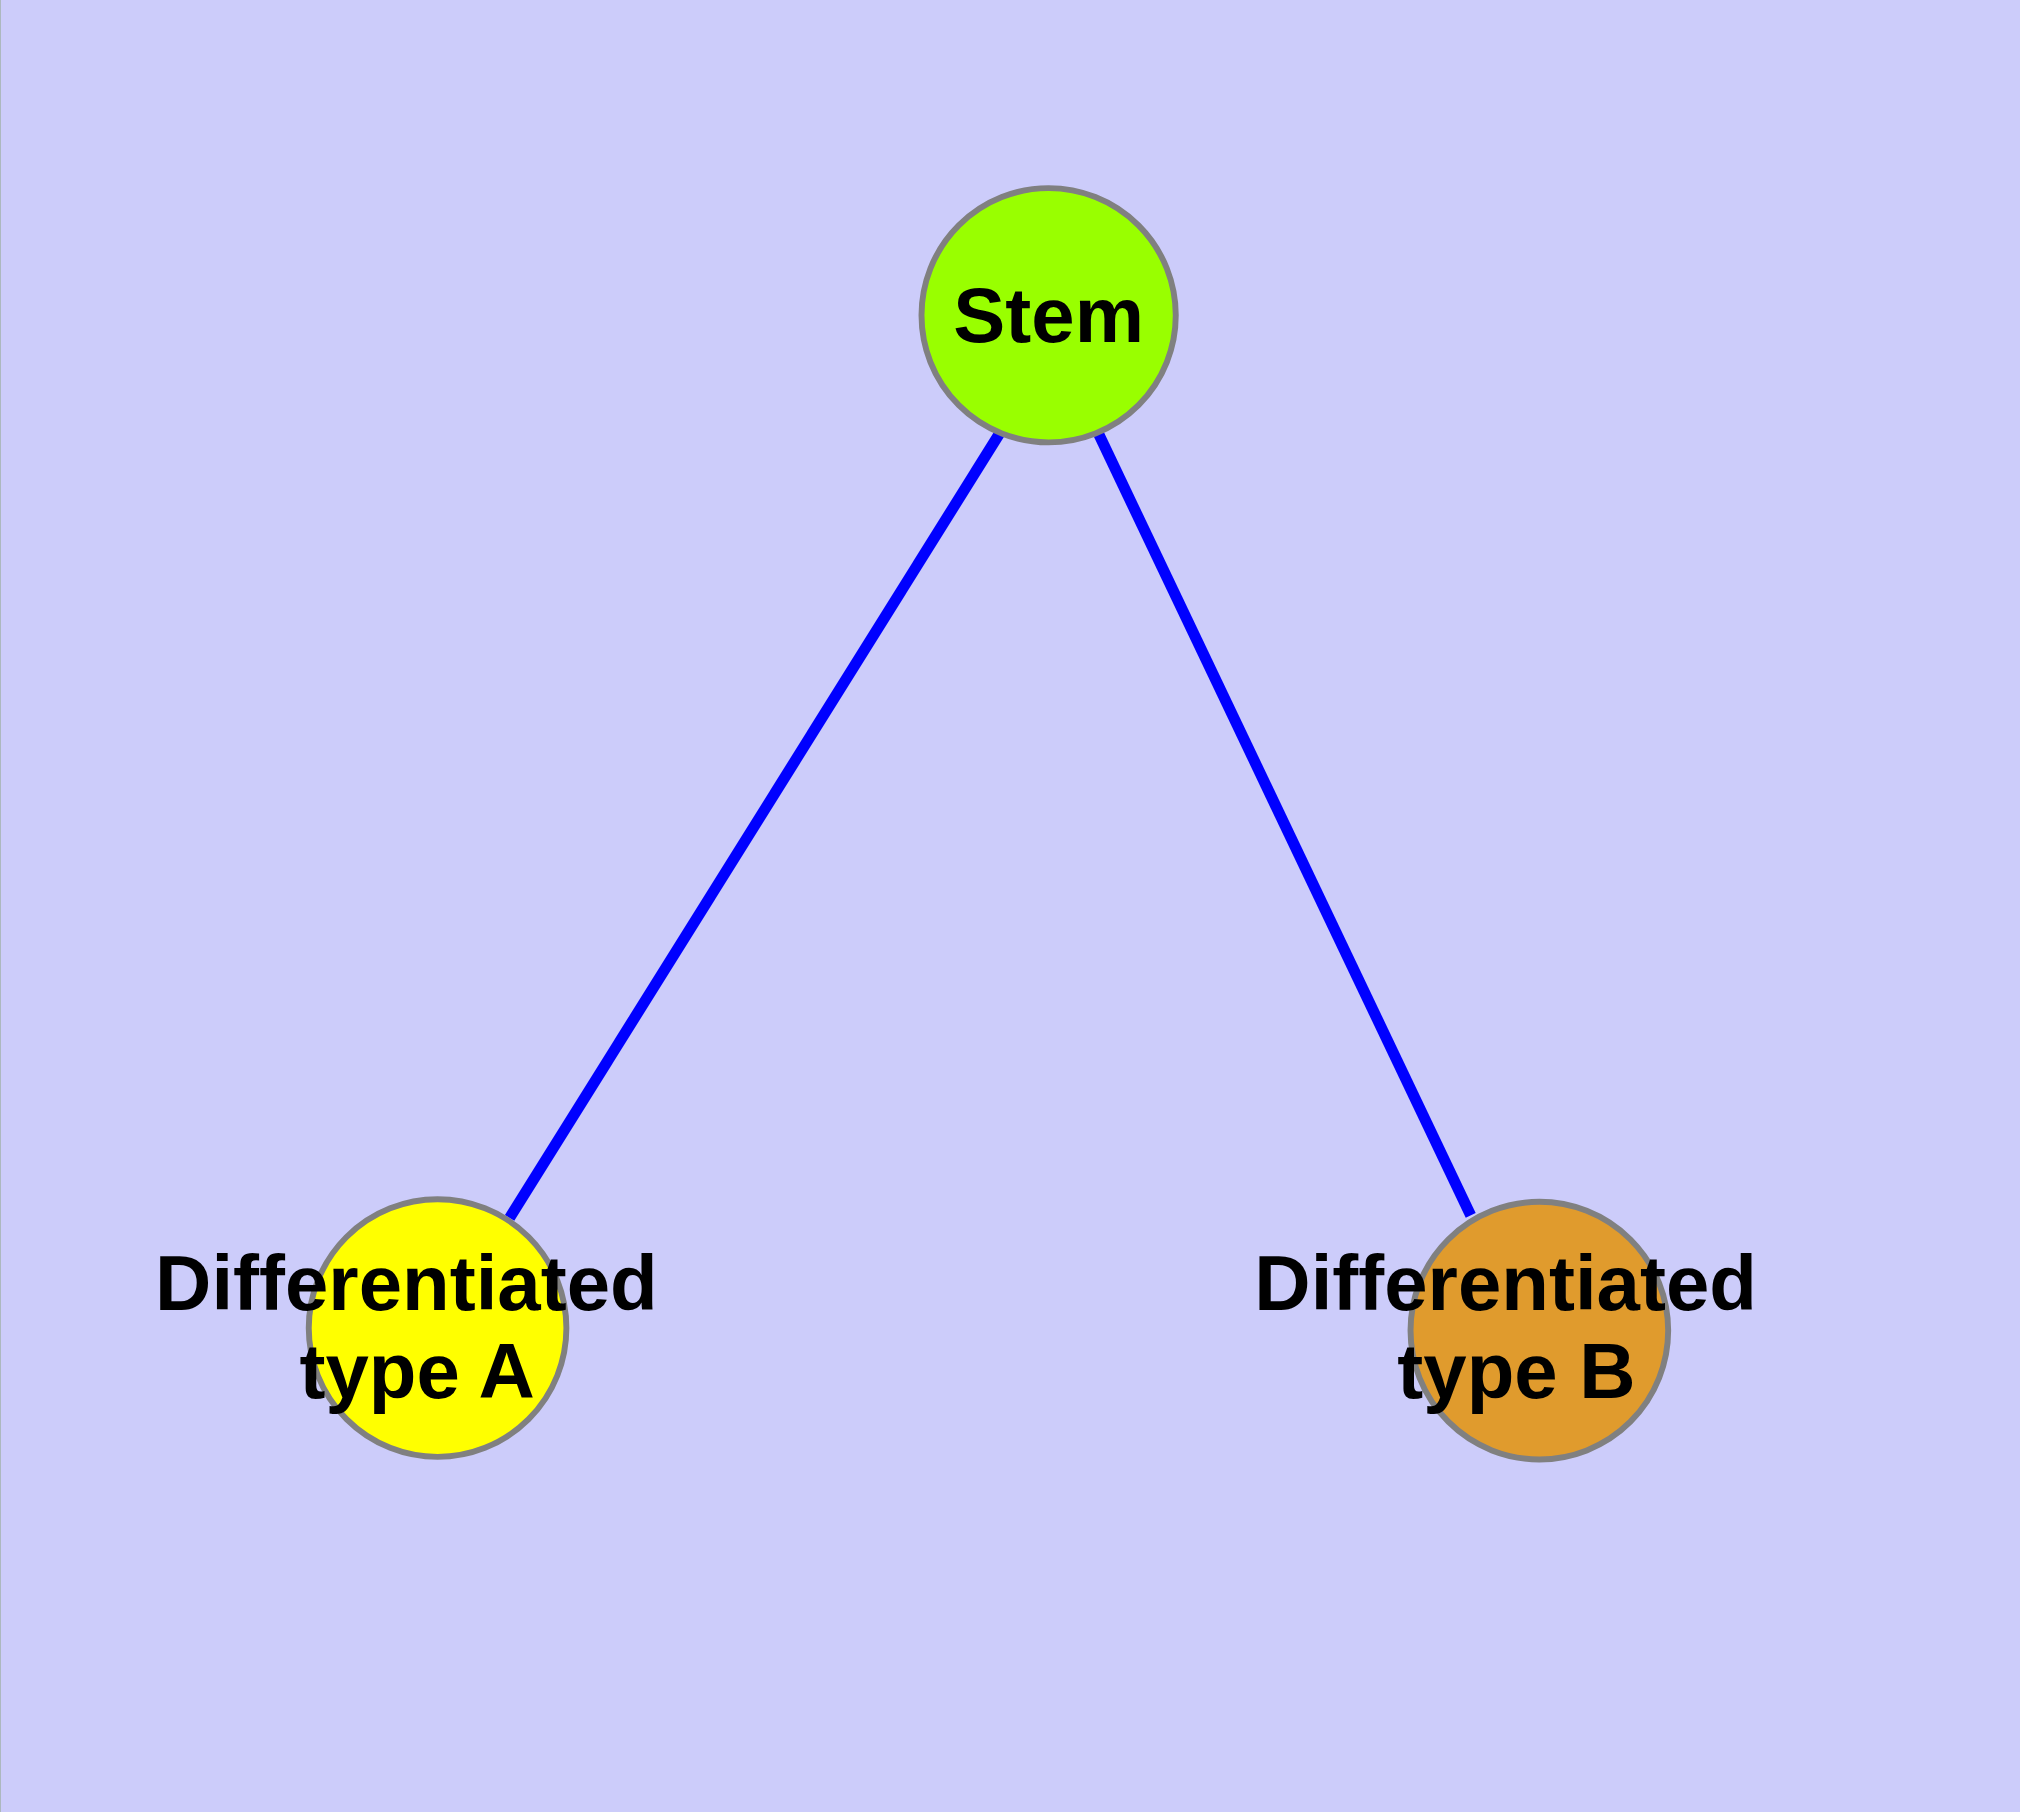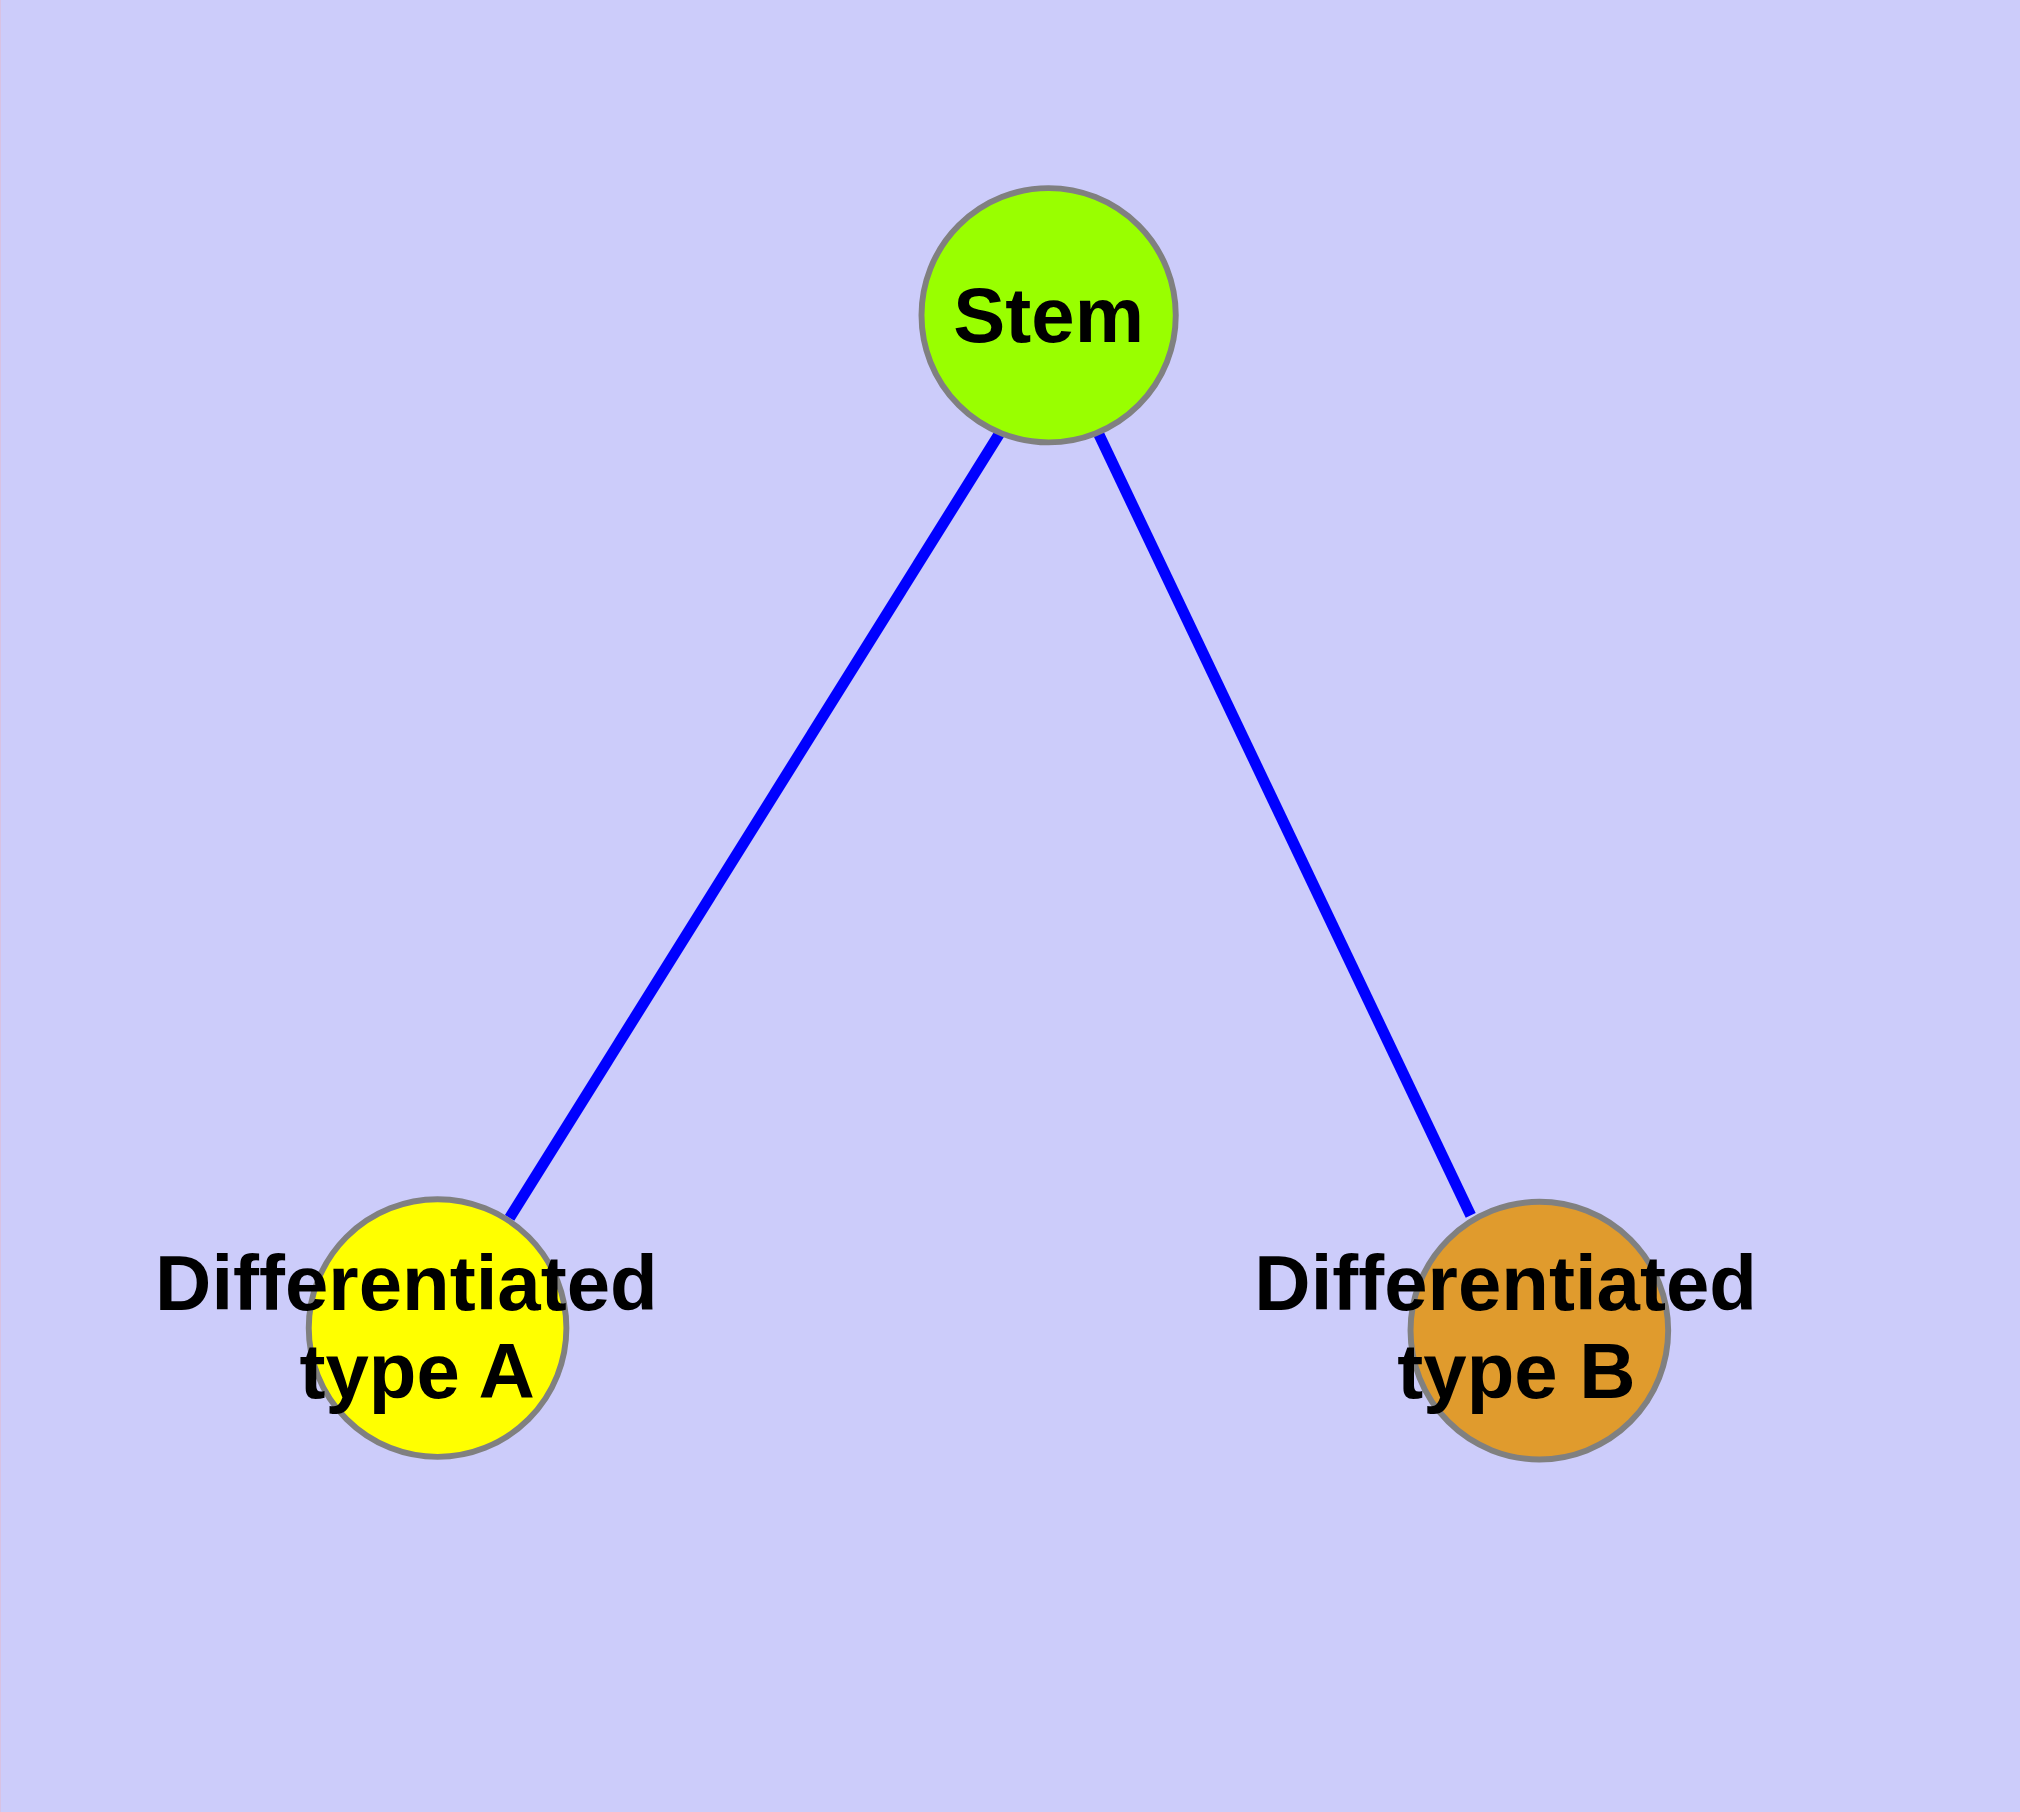--- a/index.html
+++ b/index.html
@@ -27,21 +27,21 @@
     font-family: "Liberation Sans", sans-serif;
     font-weight: bold;
     fill: #000000;
     text-anchor: middle;
     dominant-baseline: auto;
   }
 </style>
 </head>
 <body style="background: rgb(204, 204, 250);">
 
-<div id="canvas" style="background: #fca5a5;">
+<div id="canvas" style="background: #4d7c0f;">
   <svg id="graph-svg" viewBox="0 0 2384 2138" xmlns="http://www.w3.org/2000/svg">
 
     <rect x="0" y="0" width="2384" height="2138" fill="#ccccfa"></rect>
 
     <g>
       <line stroke-linecap="butt" x1="1180" y1="510" x2="601" y2="1437" stroke="#0000ff" stroke-width="13"></line>
       <line stroke-linecap="butt" x1="1295" y1="510" x2="1735" y2="1434" stroke="#0000ff" stroke-width="13"></line>
     </g>
 
     <g>

